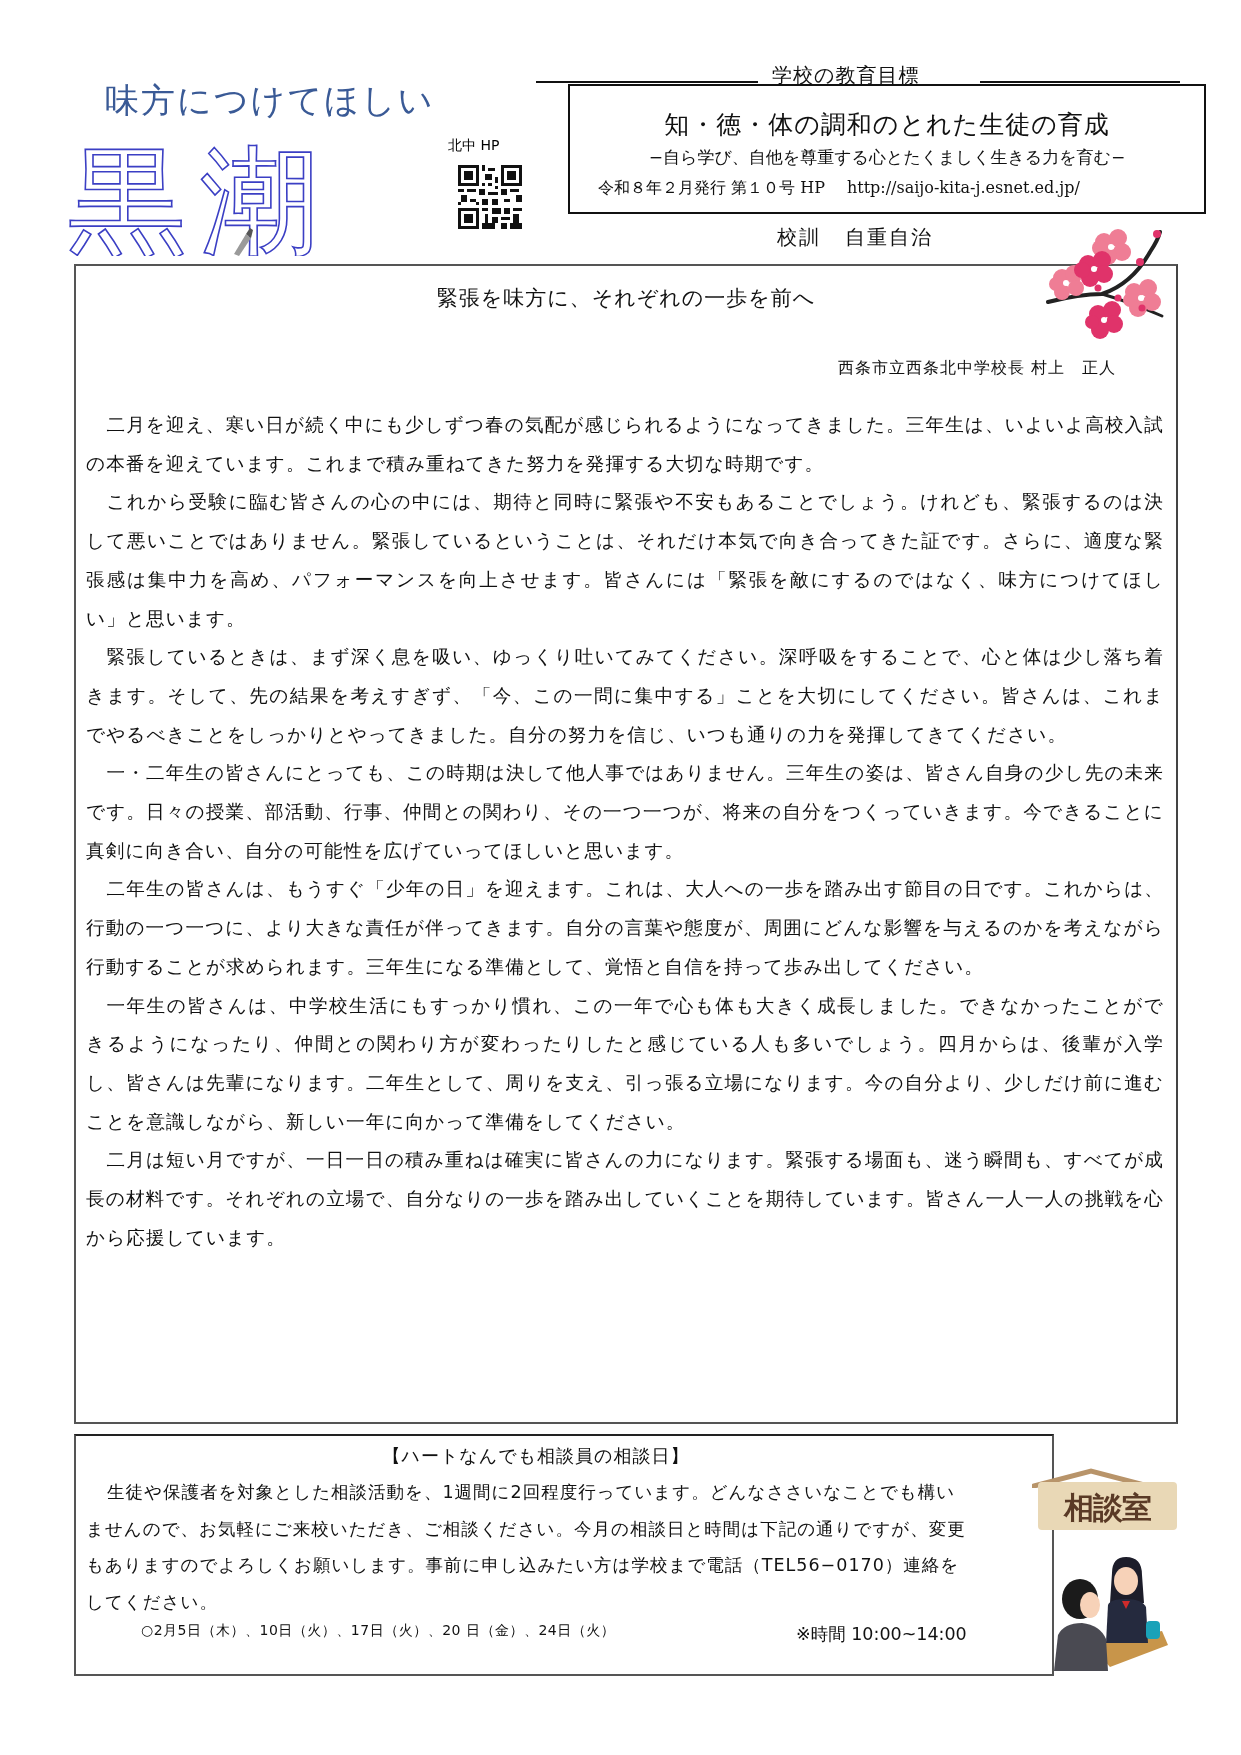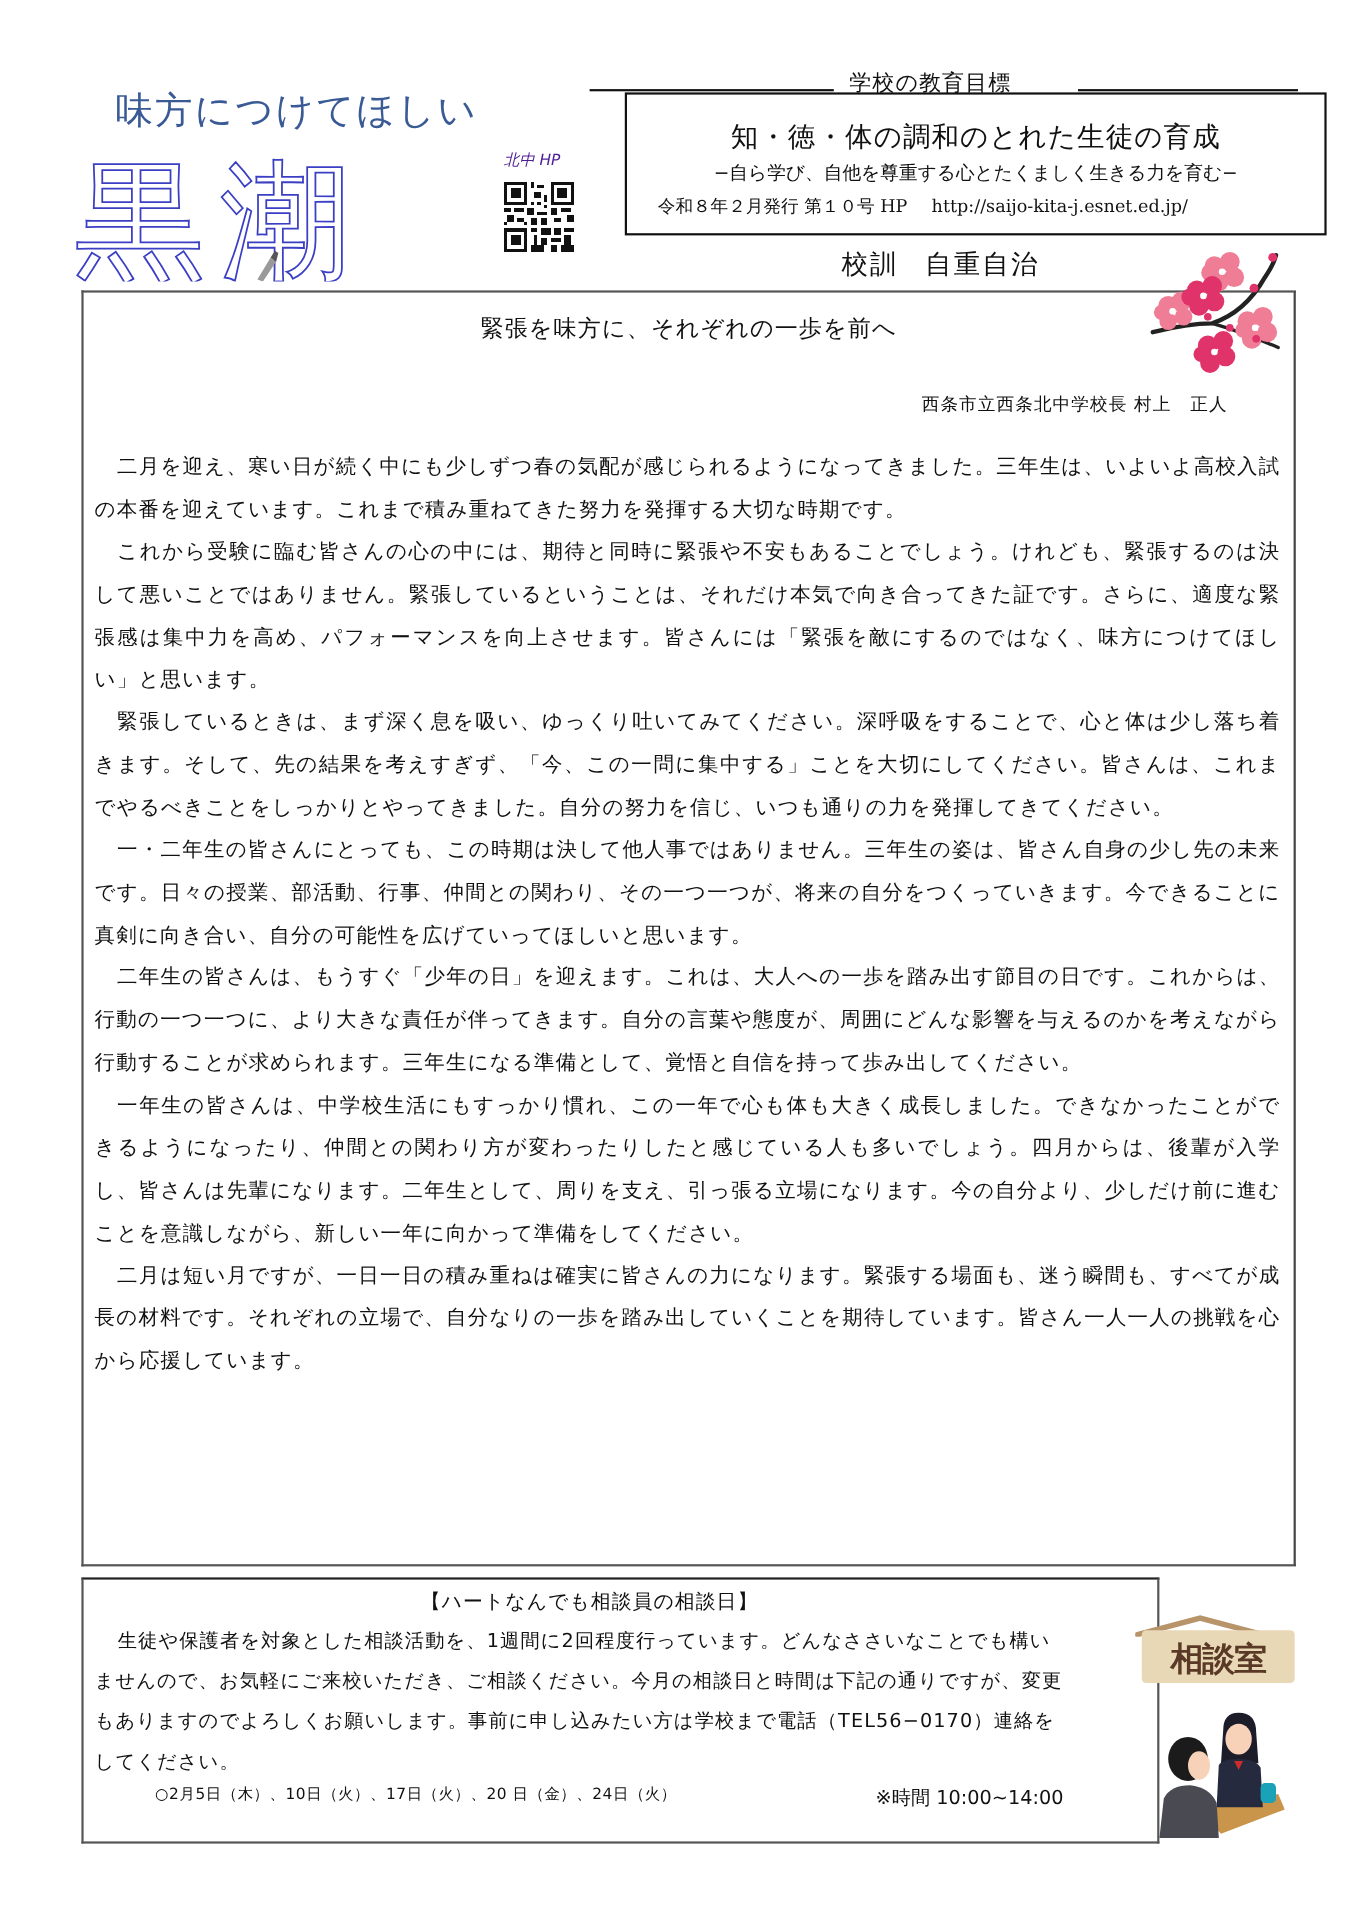--- a/index.html
+++ b/index.html
@@ -4,35 +4,35 @@
 <style>
   html, body { margin: 0; padding: 0; background: #ffffff; }
   body { width: 1241px; height: 1755px; position: relative; overflow: hidden;
          font-family: "DejaVu Sans", sans-serif; color: #111; }
 
   .abs { position: absolute; }
 
   
   .school-name { left: 105px; top: 78px; font-size: 34px; color: #3a5a96; letter-spacing: 2px; white-space: nowrap; }
   .logo { left: 68px; top: 138px; width: 360px; height: 118px; }
-  .qr-label { left: 458px; top: 137px; font-size: 14px; color: #4c1d95; white-space: nowrap; font-style: italic; }
+  .qr-label { left: 448px; top: 137px; font-size: 14px; color: #000000; white-space: nowrap; }
   .qr { left: 458px; top: 165px; width: 64px; height: 64px; }
 
   
   .goals-heading { left: 536px; top: 62px; width: 644px; height: 26px; }
   .goals-heading .line { position: absolute; top: 19px; height: 2px; background: #111; }
   .goals-heading .line.l { left: 0; width: 222px; }
   .goals-heading .line.r { right: 0; width: 200px; }
   .goals-heading .txt { position: absolute; left: 236px; top: 0; font-size: 20px; white-space: nowrap; letter-spacing: 1px; }
   .goals-box { left: 536px; top: 84px; width: 638px; height: 130px; border: 2px solid #111; box-sizing: border-box; margin-left: 32px; }
   .goals-main { position: absolute; left: 0; width: 100%; top: 22px; text-align: center; font-size: 25px; letter-spacing: 1px; }
   .goals-sub { position: absolute; left: 0; width: 100%; top: 60px; text-align: center; font-size: 17px; }
   .goals-issue { position: absolute; left: 28px; top: 92px; font-size: 16px; font-family: "DejaVu Serif", serif; white-space: nowrap; }
   .goals-issue .url { margin-left: 22px; }
-  .motto { left: 536px; top: 224px; width: 638px; text-align: center; font-size: 24px; letter-spacing: 2px; white-space: nowrap; }
+  .motto { left: 536px; top: 224px; width: 638px; text-align: center; font-size: 20px; letter-spacing: 2px; white-space: nowrap; }
   .motto .gap { display: inline-block; width: 24px; }
 
   
   .plum { left: 1040px; top: 222px; width: 140px; height: 118px; }
 
   
   .article { left: 74px; top: 264px; width: 1104px; height: 1160px; border: 2px solid #555; border-right-color: #444; box-sizing: border-box; }
   .article-title { position: absolute; left: 0; width: 100%; top: 18px; text-align: center; font-size: 21px; letter-spacing: 1px; }
   .author { position: absolute; right: 60px; top: 92px; font-size: 16px; white-space: nowrap; letter-spacing: 1px; }
   .body { position: absolute; left: 10px; right: 12px; top: 140px; font-size: 18.6px; line-height: 38.7px; letter-spacing: 1.1px; text-align: justify; }

